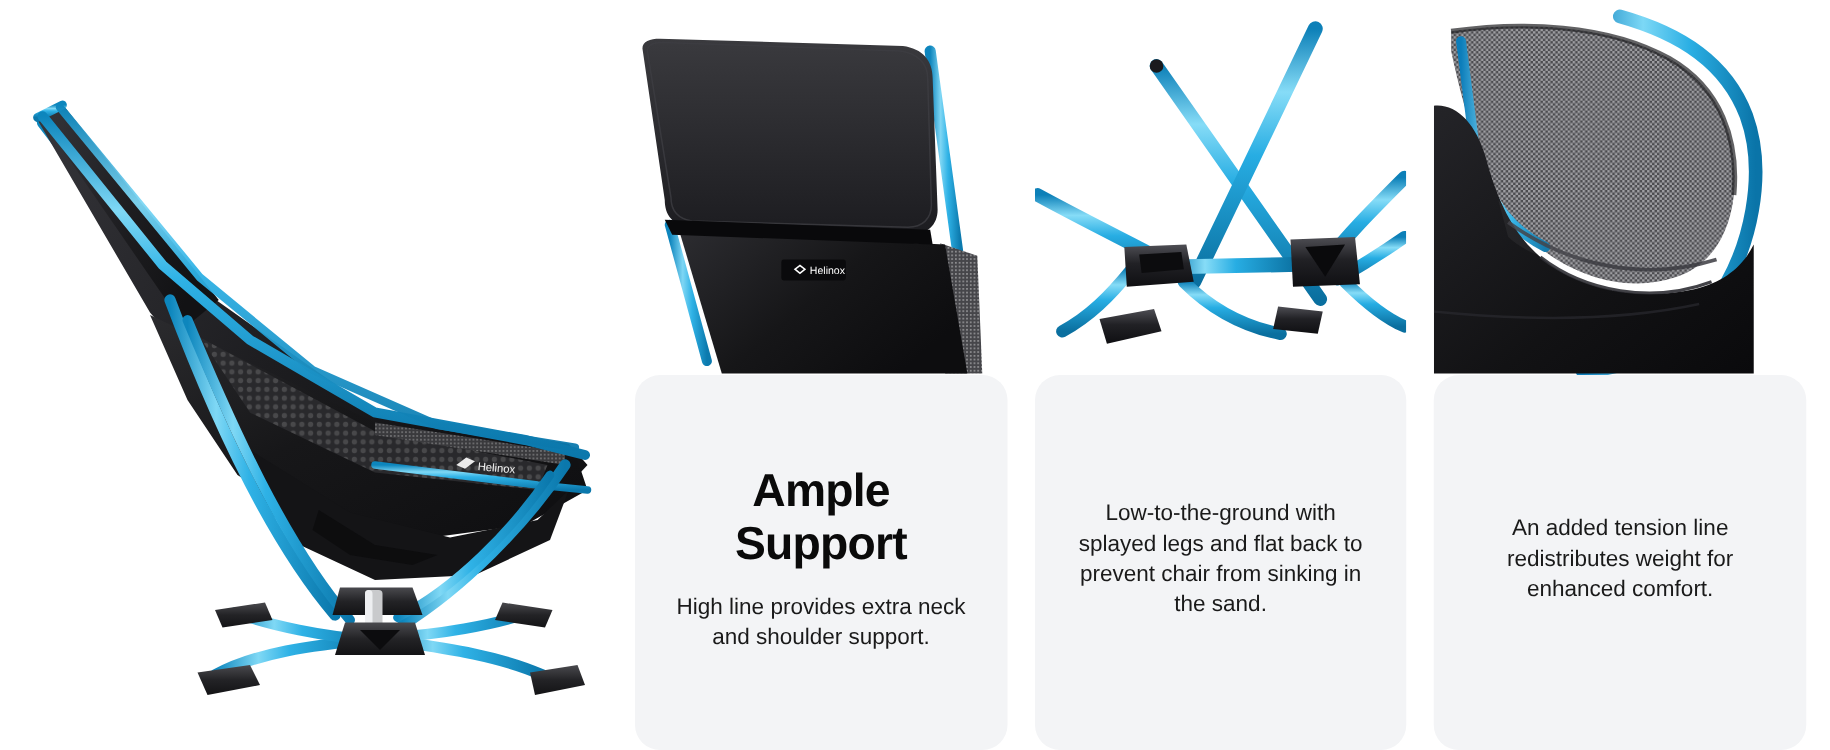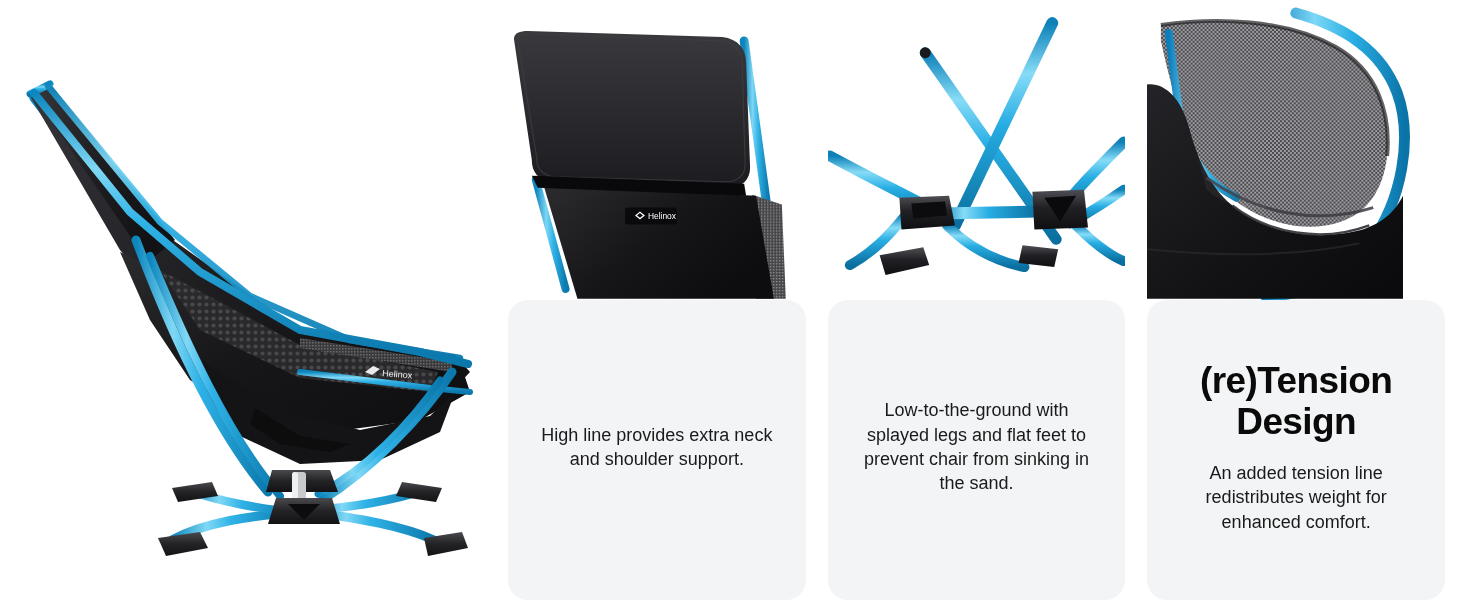--- a/index.html
+++ b/index.html
@@ -329,26 +329,26 @@
         <path d="M86,206 C122,234 176,244 224,226" stroke="#2e2e33" stroke-width="2.5" fill="none" opacity="0.9"></path>
         <path d="M0,250 C60,256 140,260 214,244" stroke="#2a2a2f" stroke-width="2" fill="none" opacity="0.7"></path>
 
         <path d="M60,178 C110,214 170,226 228,208" stroke="#3b3b41" stroke-width="3" fill="none" opacity="0.85"></path>
 
         <path d="M52,160 C72,186 100,202 128,206 C106,214 78,206 60,190 Z" fill="#ffffff" opacity="0.05"></path>
       </svg>
     </div>
 
     <div class="card">
+      <div class="card-title">Ample Support</div>
       <div class="card-body">High line provides extra neck and shoulder support.</div>
     </div>
 
     <div class="card">
-      <div class="card-body">Low-to-the-ground with splayed legs and flat feet to prevent chair from sinking in the sand.</div>
+      <div class="card-body">Low-to-the-ground with splayed legs and flat back to prevent chair from sinking in the sand.</div>
     </div>
 
     <div class="card">
-      <div class="card-title">(re)Tension Design</div>
       <div class="card-body">An added tension line redistributes weight for enhanced comfort.</div>
     </div>
 
   </div>
 </div>
 
 </body></html>

